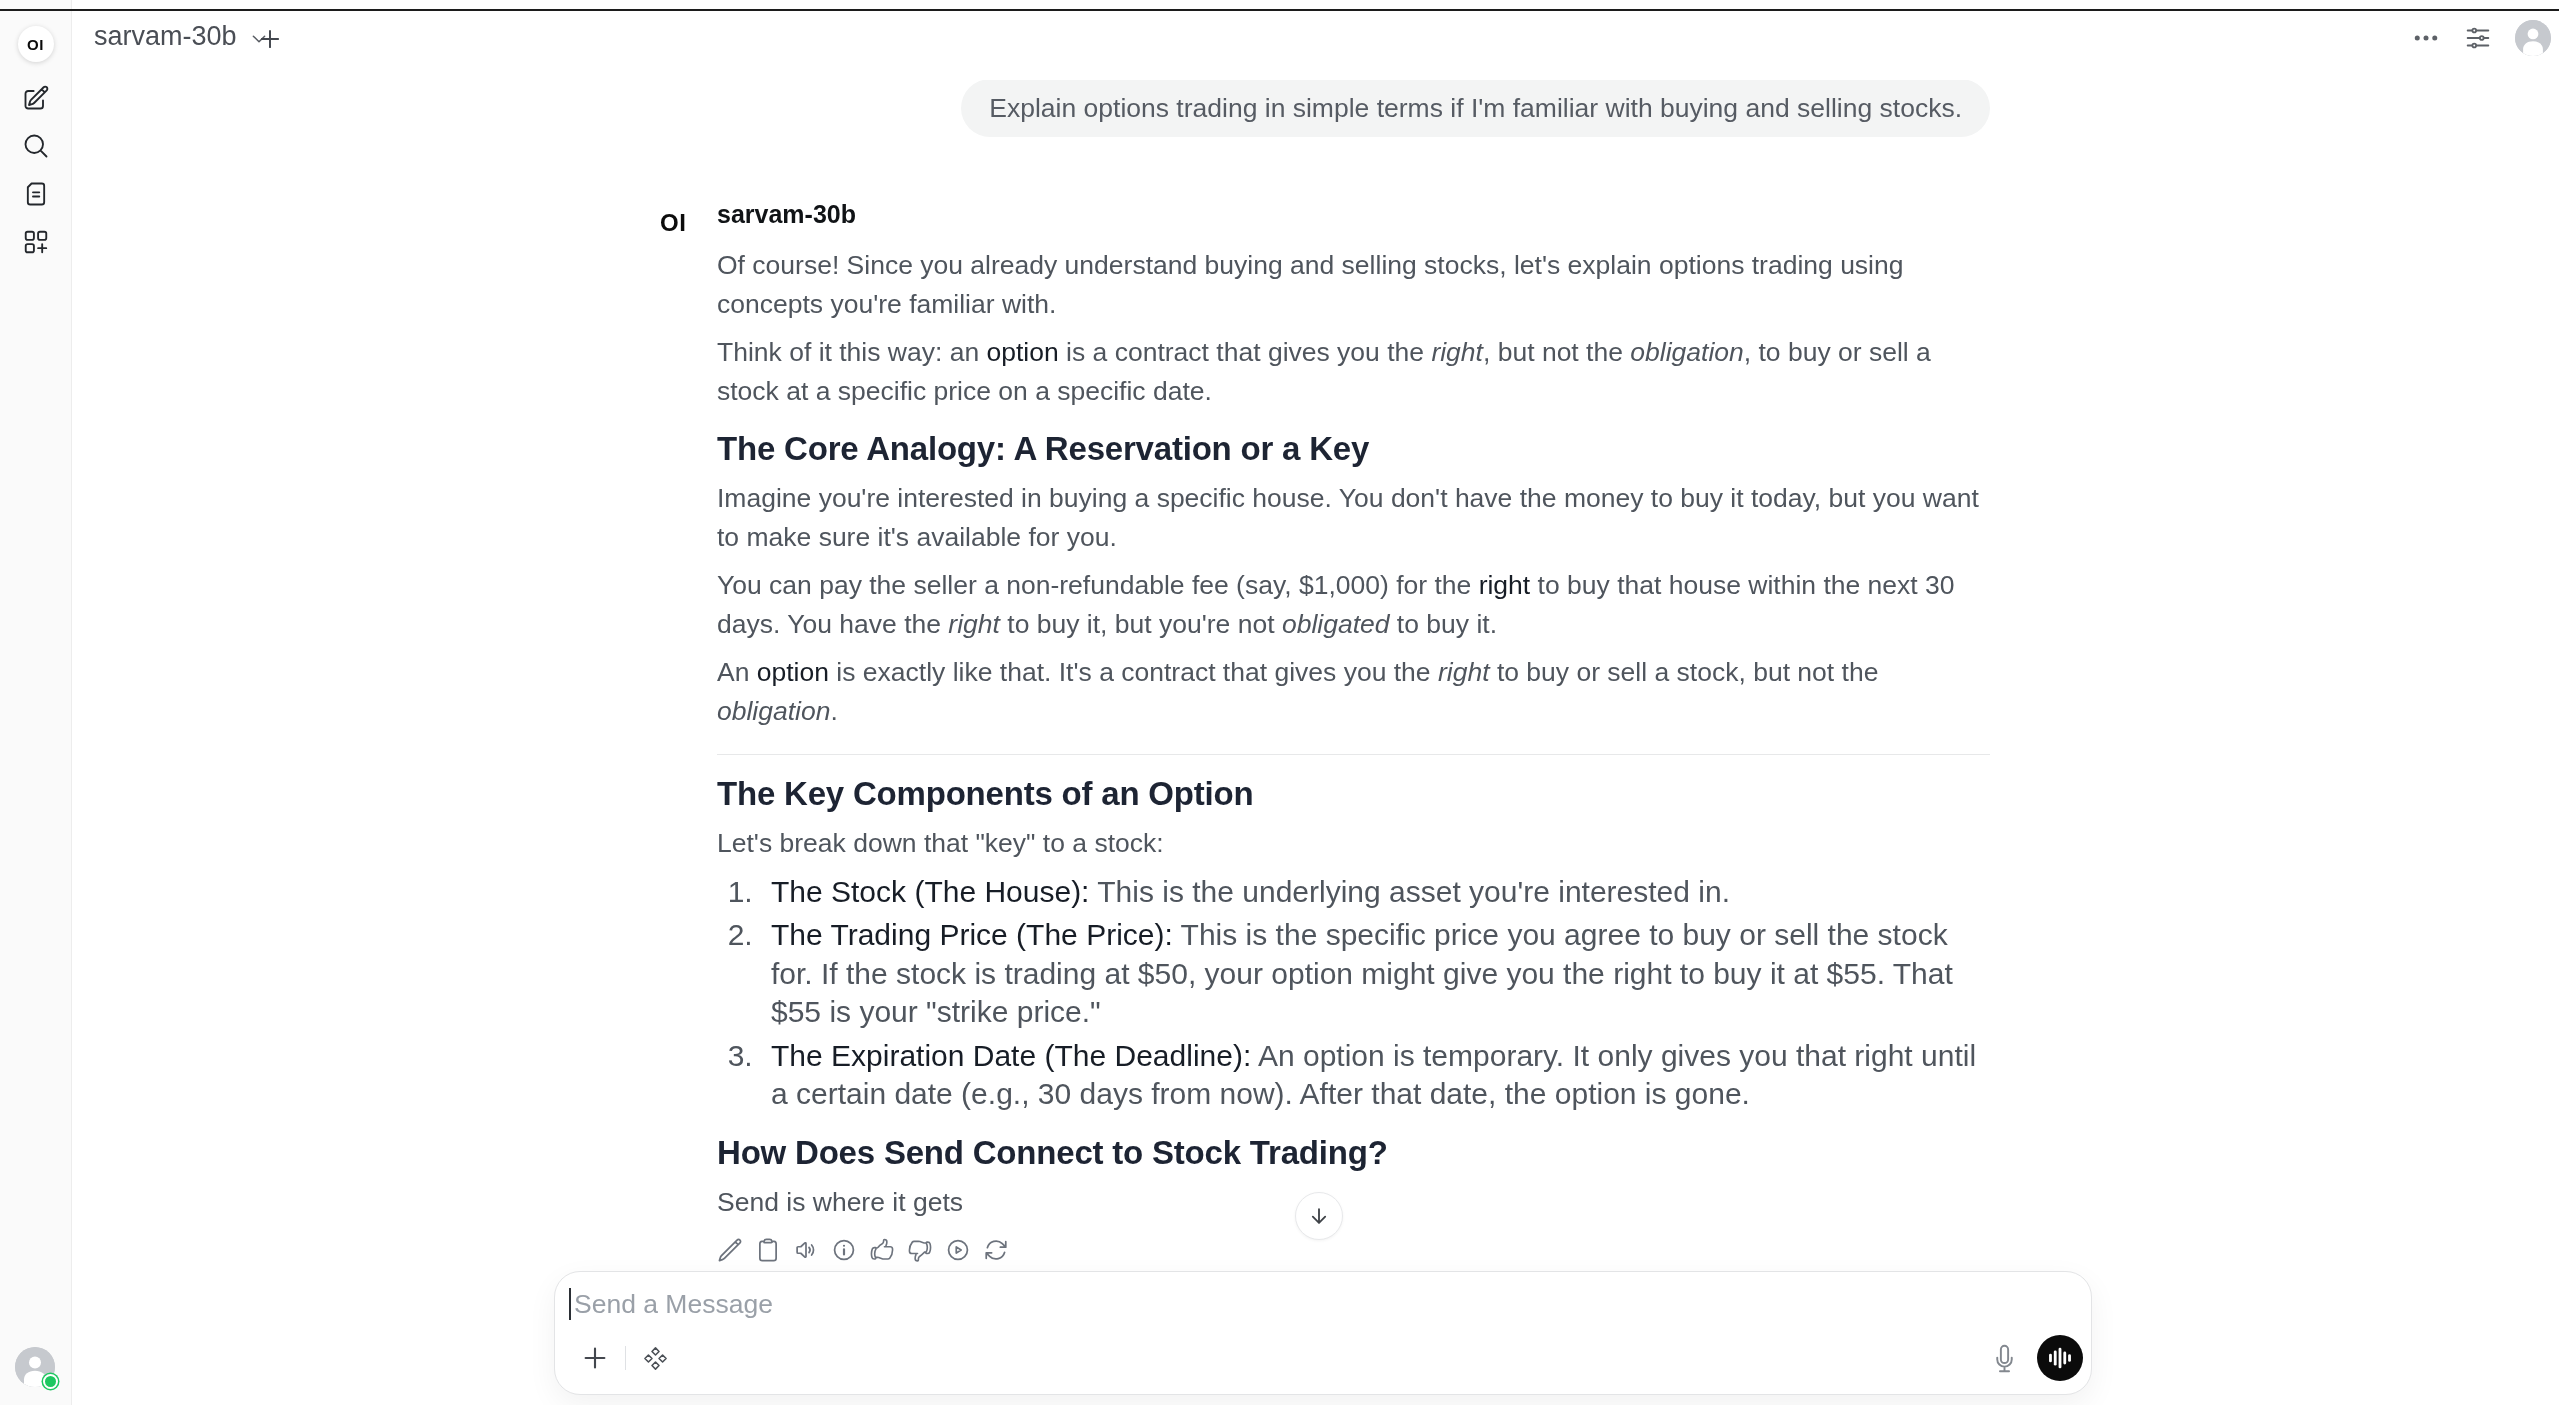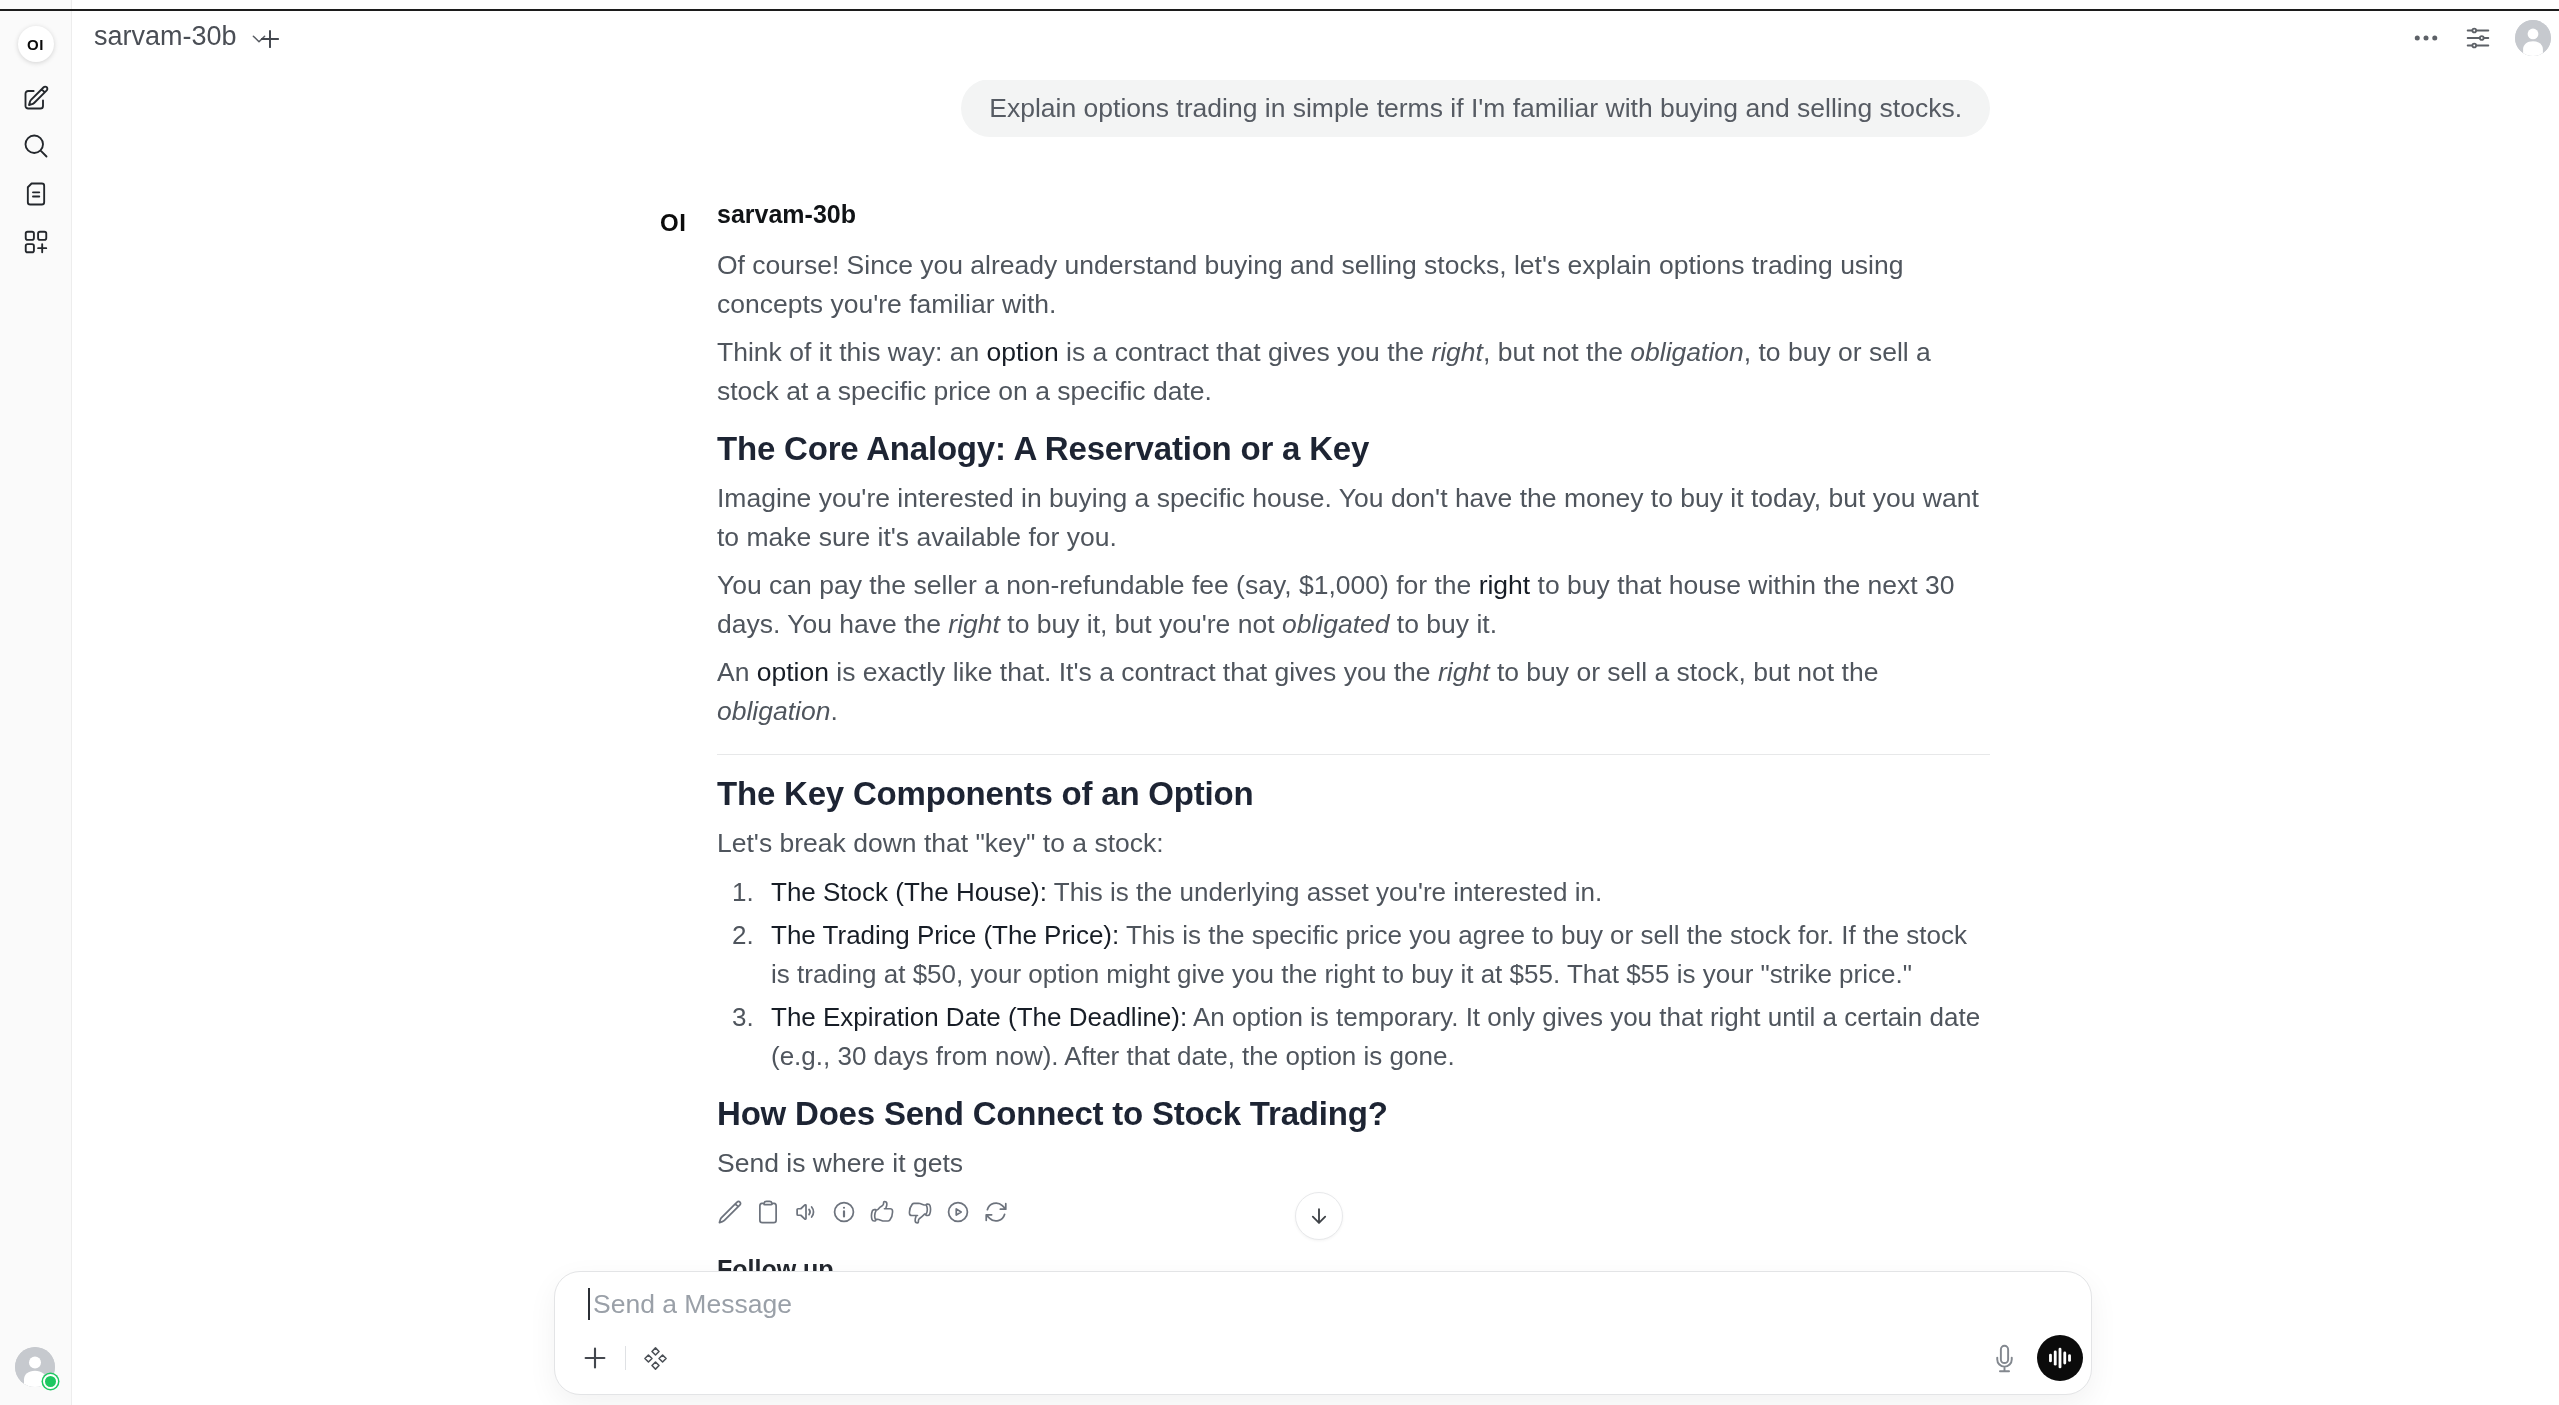--- a/index.html
+++ b/index.html
@@ -57,21 +57,21 @@
   .assistant-row { display:flex; margin-top:62px; }
   .assistant-avatar { width:57px; flex:none; padding-top:10px; font-weight:800; font-size:24px; color:#0c0c0c; letter-spacing:.5px; }
   .assistant-content { width:1273px; }
   .assistant-name { font-size:25px; font-weight:700; color:#101316; line-height:30px; }
   .assistant-content p { font-size:26.5px; line-height:38.5px; color:#4f555d; margin:10px 0; }
   .assistant-content p.first { margin-top:17px; }
   .seg-b { font-weight:400; color:#171d26; }
   .seg-i { font-style:italic; }
   .assistant-content h2 { font-size:33px; font-weight:700; color:#1d2433; margin:21px 0 12px; line-height:36px; letter-spacing:-.2px; }
   .assistant-content hr { border:none; border-top:1.5px solid #e7e8e9; margin:24px 0 4px; }
-  .assistant-content ol { margin:4px 0; padding-left:44px; font-size:26px; line-height:38.5px; color:#4f555d; }
+  .assistant-content ol { margin:4px 0; padding-left:44px; font-size:30px; line-height:38.5px; color:#4f555d; }
   .assistant-content li { padding-left:10px; margin:5px 0; }
 
   .actions { display:flex; align-items:center; gap:12px; margin-top:16px; }
   .action-btn { width:26px; height:26px; color:#6d737d; background:none; border:none; cursor:pointer; }
   .action-btn svg { width:26px; height:26px; }
 
   .followup { margin-top:30px; }
   .followup-title { font-size:25px; font-weight:600; color:#23272e; }
   .followup-item { margin-top:19px; font-size:26.5px; color:#949aa3; cursor:pointer; }
 
@@ -81,21 +81,21 @@
     display:flex; align-items:center; justify-content:center; color:#3e4247; cursor:pointer; z-index:25;
   }
   .scroll-btn svg { width:22px; height:22px; }
 
   
   .composer {
     position:absolute; left:554px; top:1271px; width:1538px; height:124px;
     background:#fff; border:1px solid #e3e4e6; border-radius:26px;
     box-shadow:0 10px 30px rgba(0,0,0,.055); z-index:50;
   }
-  .composer-input { position:absolute; left:33px; top:16px; display:flex; align-items:center; font-size:26.5px; color:#9aa0a8; cursor:text; }
+  .composer-input { position:absolute; left:14px; top:16px; display:flex; align-items:center; font-size:26.5px; color:#9aa0a8; cursor:text; }
   .caret { width:2px; height:32px; background:#2b2f35; margin-right:3px; animation:blink 1.1s steps(2,start) infinite; }
   @keyframes blink { 50% { opacity:0; } }
   .composer-toolbar { position:absolute; left:24px; right:8px; bottom:13px; height:46px; display:flex; align-items:center; }
   .tb-left { display:flex; align-items:center; gap:14px; }
   .tb-btn { background:none; border:none; cursor:pointer; display:flex; align-items:center; justify-content:center; }
   .plus-btn { width:32px; height:32px; color:#43474e; }
   .plus-btn svg { width:30px; height:30px; }
   .tb-divider { width:1px; height:24px; background:#dfe1e4; }
   .diamonds-btn { width:30px; height:30px; color:#4b5056; }
   .diamonds-btn svg { width:27px; height:27px; }

